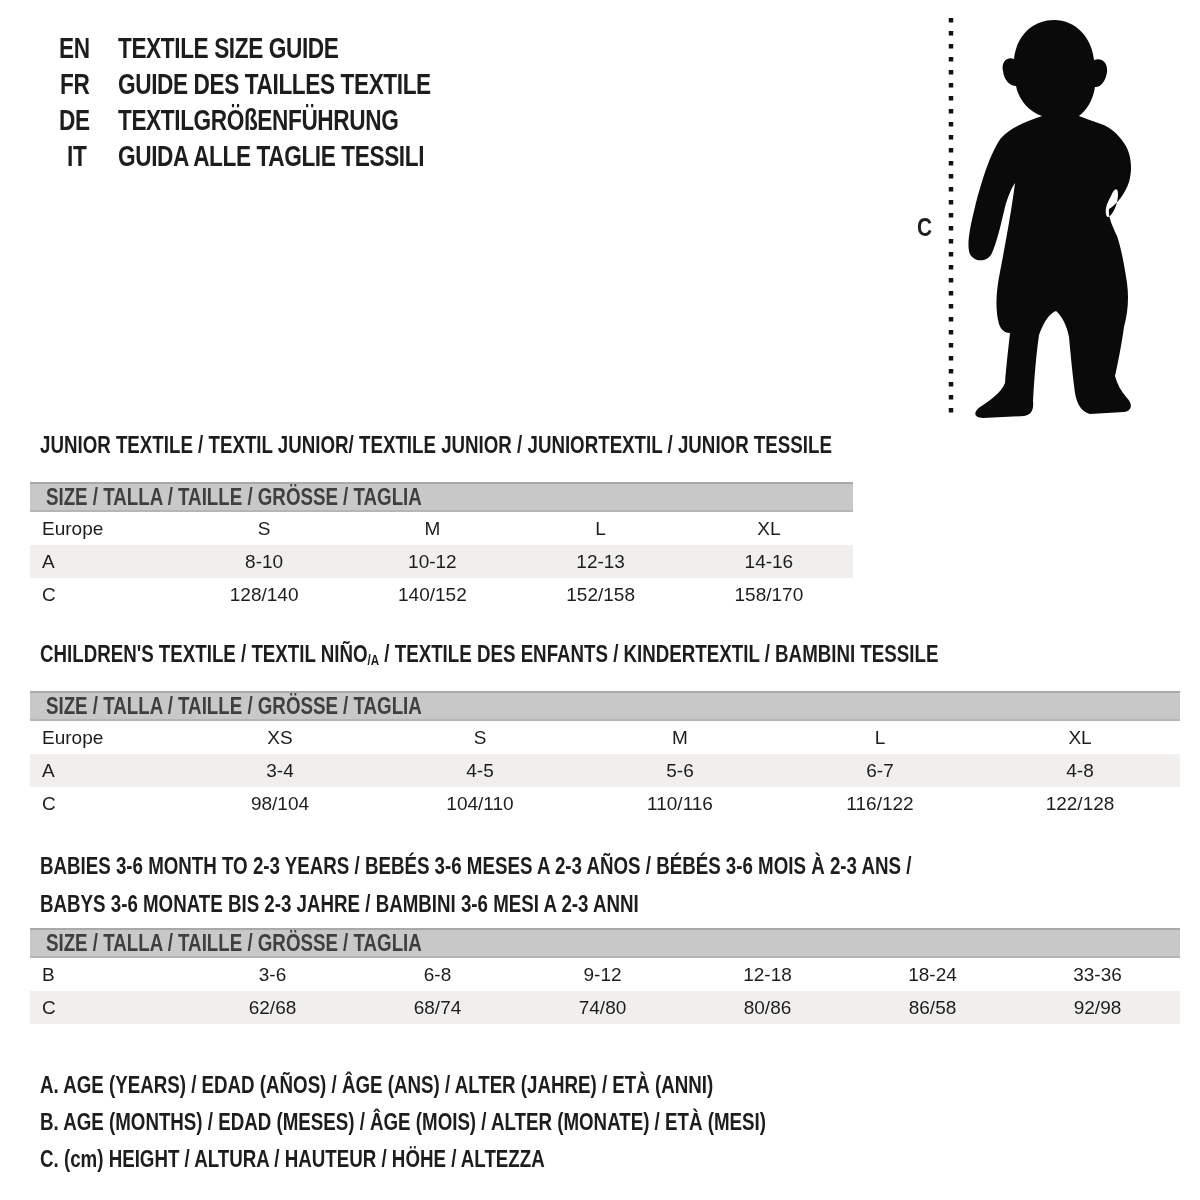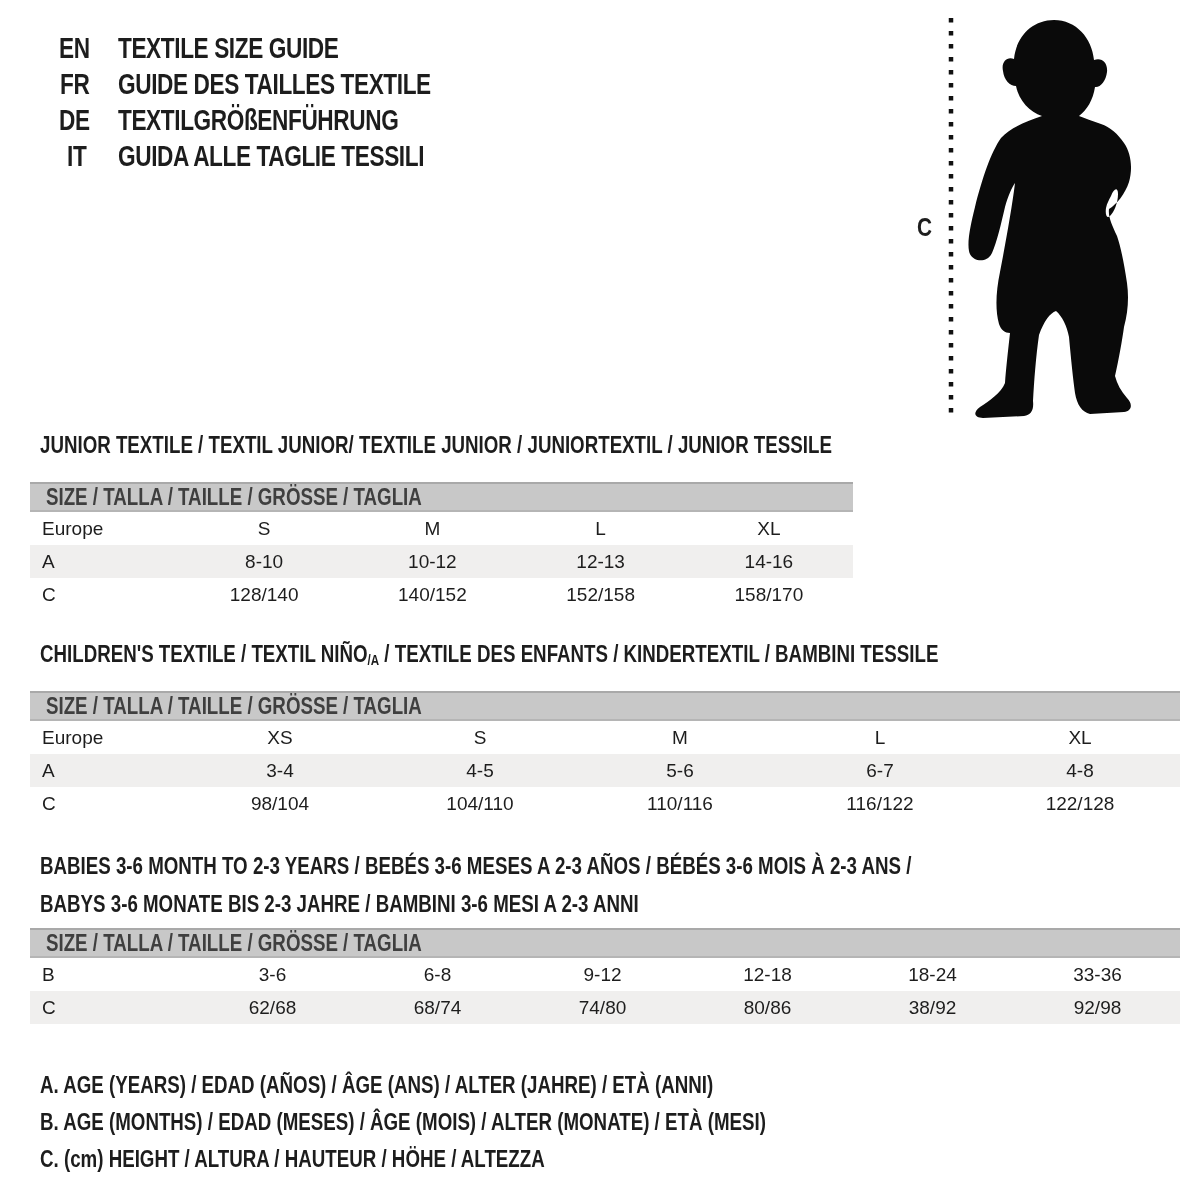--- a/index.html
+++ b/index.html
@@ -200,21 +200,21 @@
     <span class="cell">12-18</span>
     <span class="cell">18-24</span>
     <span class="cell">33-36</span>
   </div>
   <div class="trow shaded">
     <span class="rlabel">C</span>
     <span class="cell">62/68</span>
     <span class="cell">68/74</span>
     <span class="cell">74/80</span>
     <span class="cell">80/86</span>
-    <span class="cell">38/92</span>
+    <span class="cell">86/58</span>
     <span class="cell">92/98</span>
   </div>
 </div>
 
 <div class="abs" style="left:40px;top:1071px;">
   <div class="legend-line">
       <span class="cond">A. AGE (YEARS) / EDAD (AÑOS) / ÂGE (ANS) / ALTER (JAHRE) / ETÀ (ANNI)</span>
     </div>
   <div class="legend-line">
       <span class="cond">B. AGE (MONTHS) / EDAD (MESES) / ÂGE (MOIS) / ALTER (MONATE) / ETÀ (MESI)</span>

